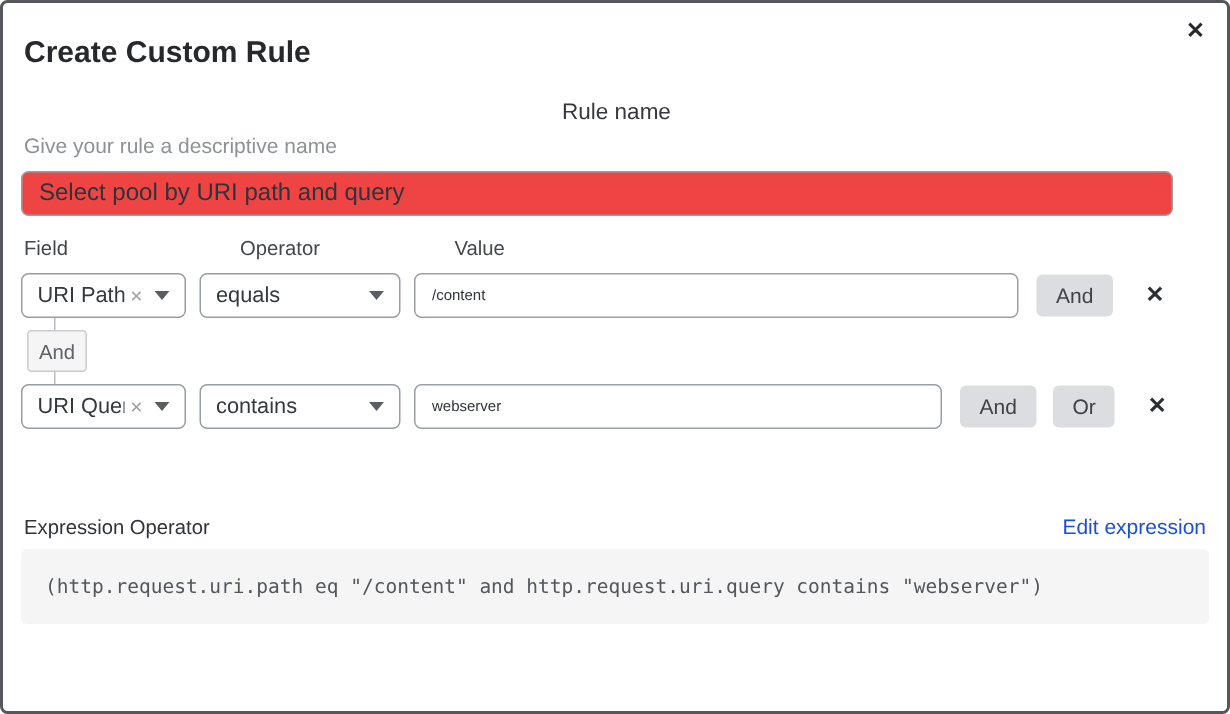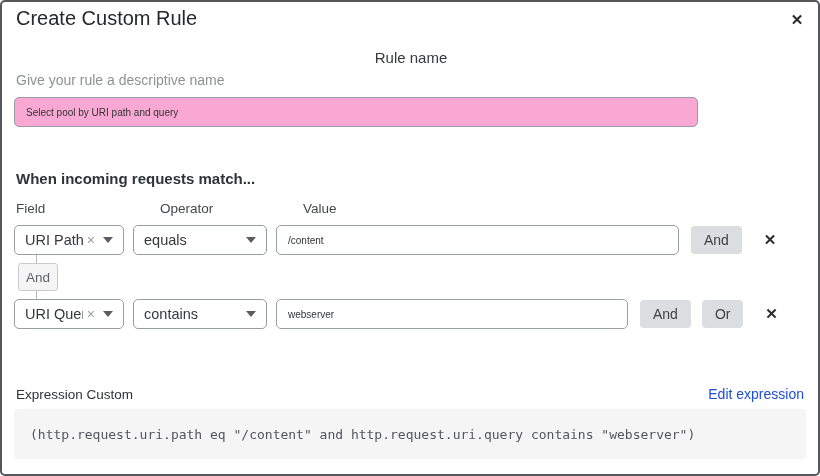--- a/index.html
+++ b/index.html
@@ -11,23 +11,23 @@
     width:820px; height:476px;
     background:#fff;
     border:2px solid #55575a;
     border-radius:5px;
     overflow:hidden;
   }
   .content { padding:0 12px; }
 
   
   .dlg-title {
-    margin:4px 0 0 2px;
+    margin:21px 0 0 2px;
     font-size:20px; line-height:24px;
-    font-weight:400; color:#26282b;
+    font-weight:700; color:#26282b;
   }
   .close-btn {
     position:absolute; top:7px; right:10px;
     width:22px; height:22px;
     display:flex; align-items:center; justify-content:center;
     font-size:15px; font-weight:700; color:#27292c;
     cursor:pointer; background:none; border:none; padding:0;
     font-family:"Liberation Sans", sans-serif;
   }
 
@@ -36,26 +36,26 @@
     margin:19px 0 0 2px;
     font-size:15px; line-height:17px; color:#36383c;text-align:center;
   }
   .field-desc {
     margin:6px 0 0 2px;
     font-size:14px; line-height:16px; color:#8e9196;
   }
   .text-input {
     display:block;
     margin-top:9px;
-    width:684px; height:30px;
+    width:768px; height:30px;
     border:1px solid #9a9ea5; border-radius:5px;
     padding:0 11px;
-    font-size:10px; color:#303337;
-    font-family:"Liberation Sans", sans-serif;
-    outline:none; background:#f9a8d4;
+    font-size:16px; color:#303337;
+    font-family:"Liberation Sans", sans-serif;
+    outline:none; background:#ef4444;
   }
 
   
   .section-heading {
     margin:43px 0 0 2px;
     font-size:15px; line-height:17px;
     font-weight:700; color:#303337;
   }
   .col-labels {
     display:flex; margin:14px 0 0 2px;
@@ -147,21 +147,20 @@
 <div class="dialog">
   <button class="close-btn">✕</button>
 
   <div class="content">
     <h1 class="dlg-title">Create Custom Rule</h1>
 
     <div class="field-label">Rule name</div>
     <div class="field-desc">Give your rule a descriptive name</div>
     <input class="text-input" type="text" value="Select pool by URI path and query" style="">
 
-    <div class="section-heading">When incoming requests match...</div>
 
     <div class="col-labels">
       <div class="col-field">Field</div>
       <div class="col-operator">Operator</div>
       <div class="col-value">Value</div>
     </div>
 
     <div class="cond-row">
       <div class="select-box field-select">
         <span class="sel-text">URI Path</span>
@@ -192,18 +191,18 @@
         <span class="sel-text">contains</span>
         <span class="caret"></span>
       </div>
       <input class="value-input value-narrow" type="text" value="webserver" style="">
       <button class="logic-btn">And</button>
       <button class="logic-btn or-gap">Or</button>
       <button class="row-delete">✕</button>
     </div>
 
     <div class="expr-header">
-      <span class="expr-label">Expression Custom</span>
+      <span class="expr-label">Expression Operator</span>
       <a class="expr-edit">Edit expression</a>
     </div>
     <div class="expr-code">(http.request.uri.path eq "/content" and http.request.uri.query contains "webserver")</div>
   </div>
 </div>
 
 </body></html>

